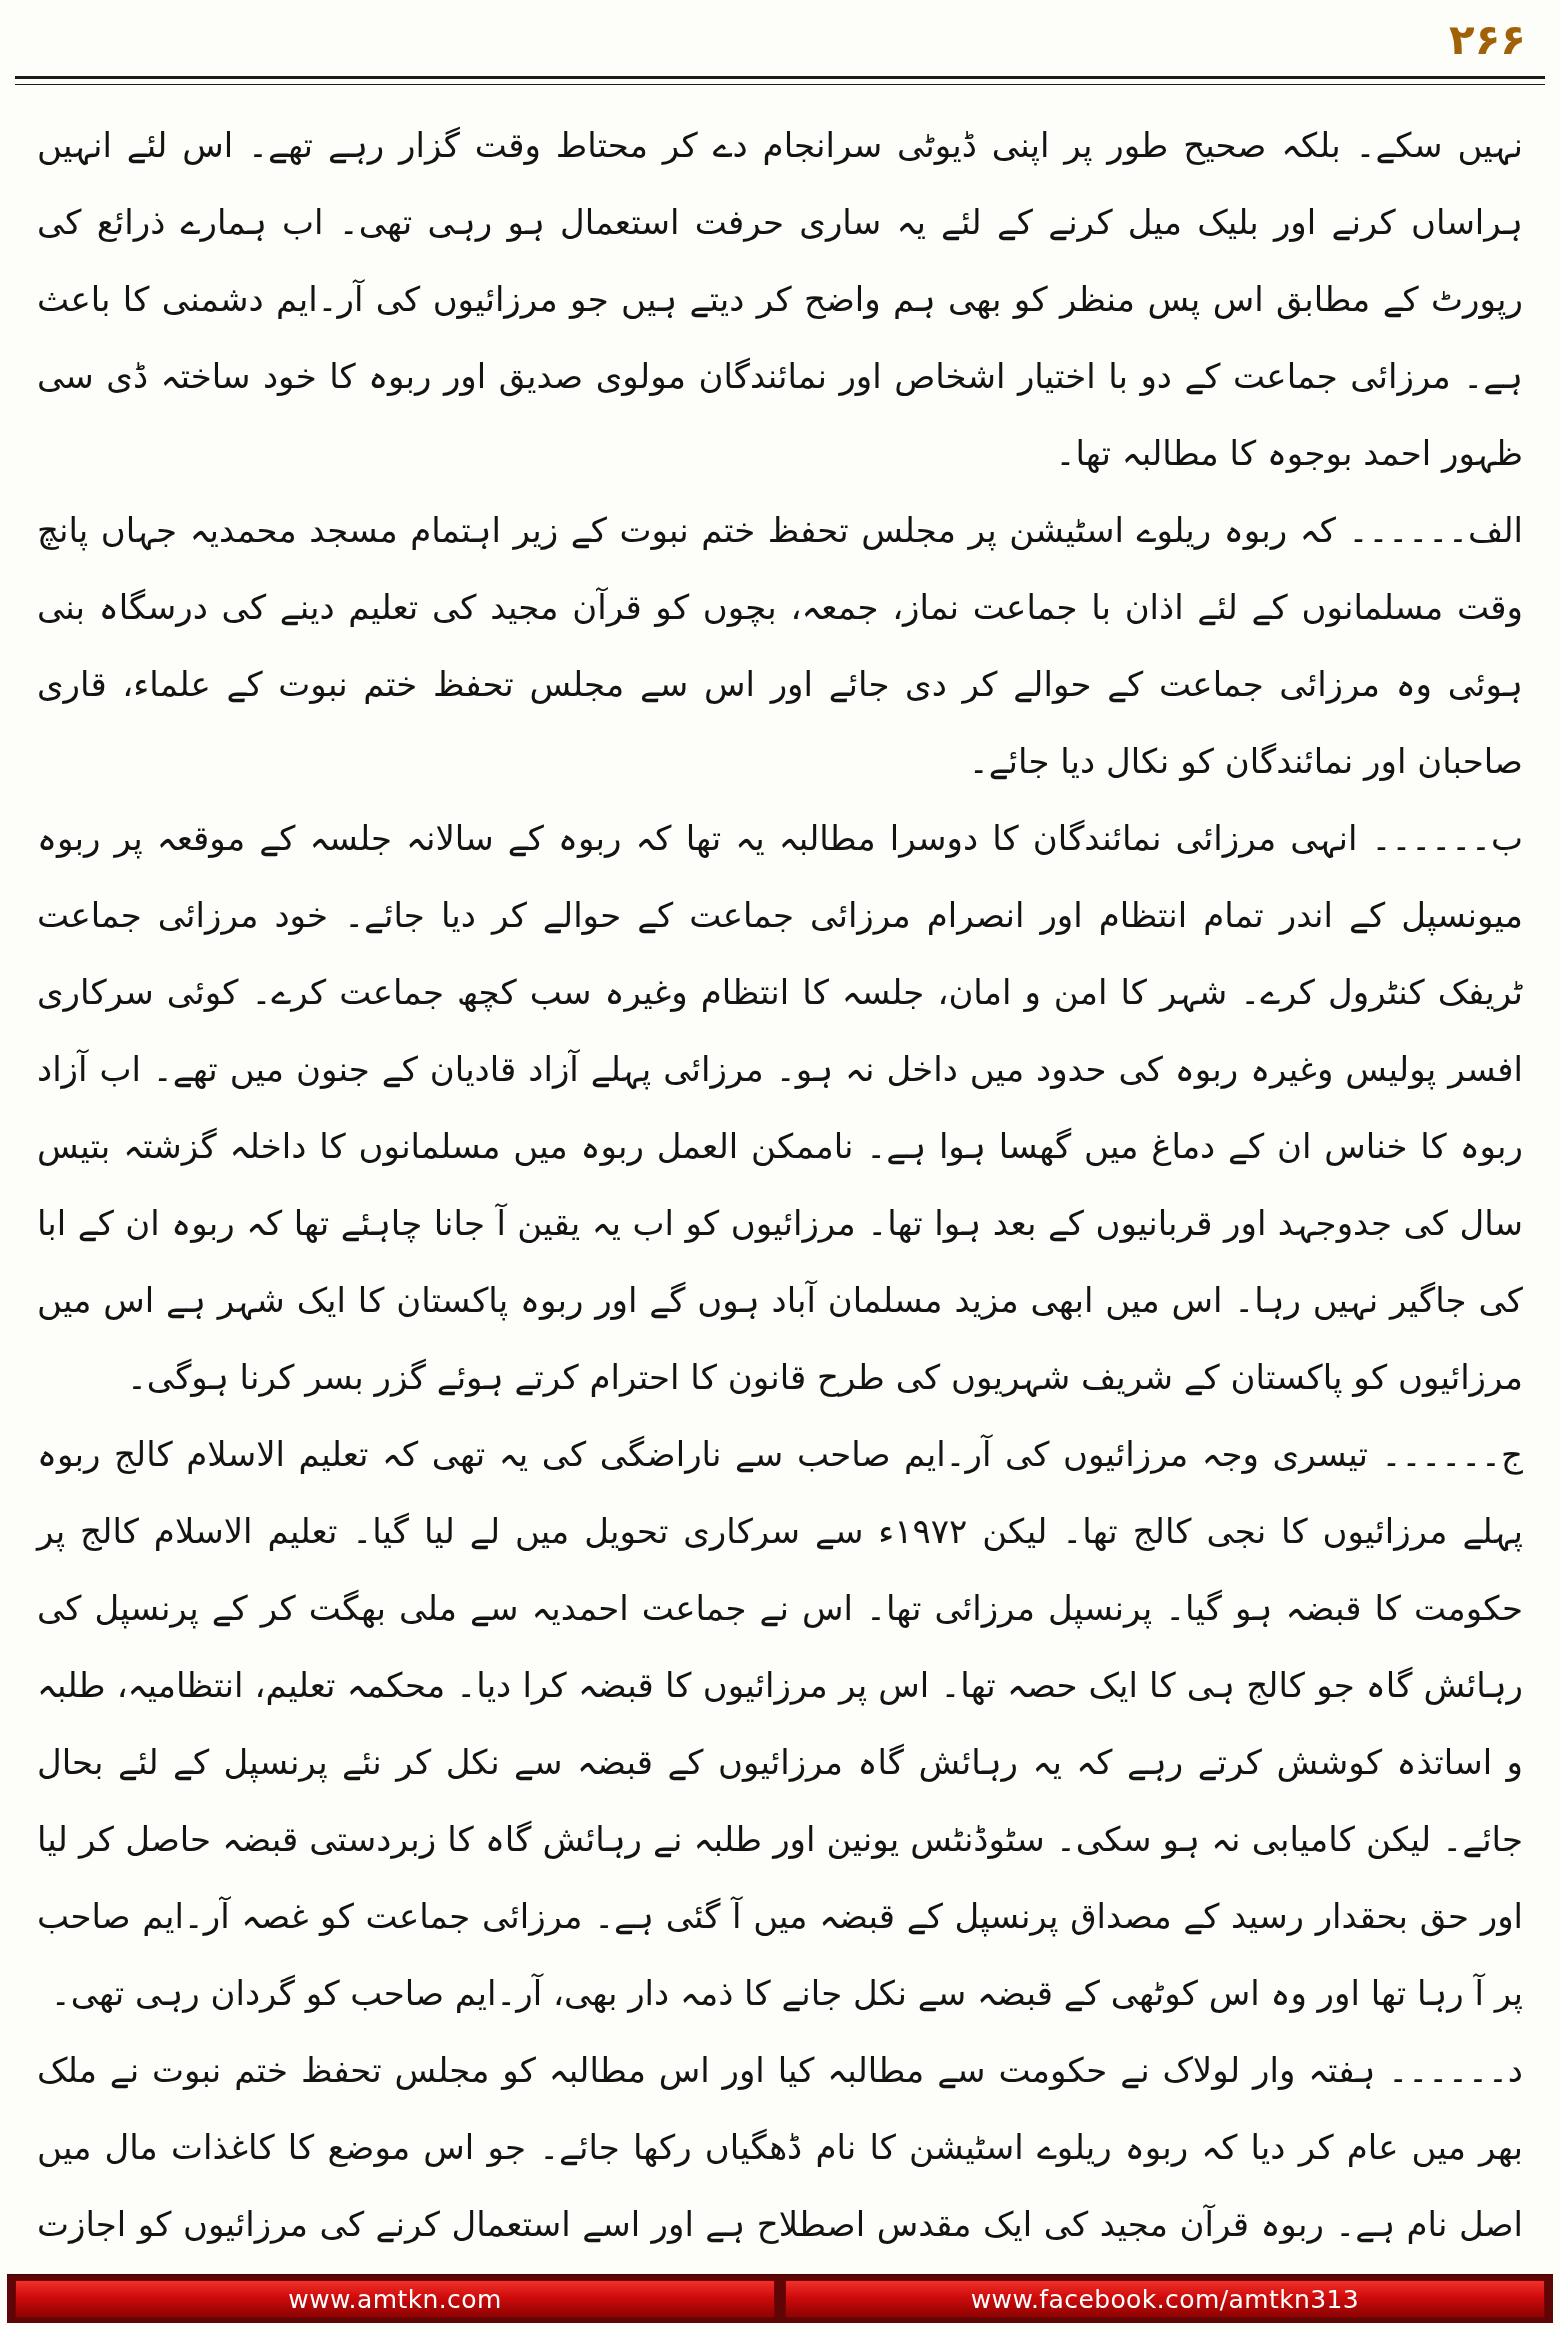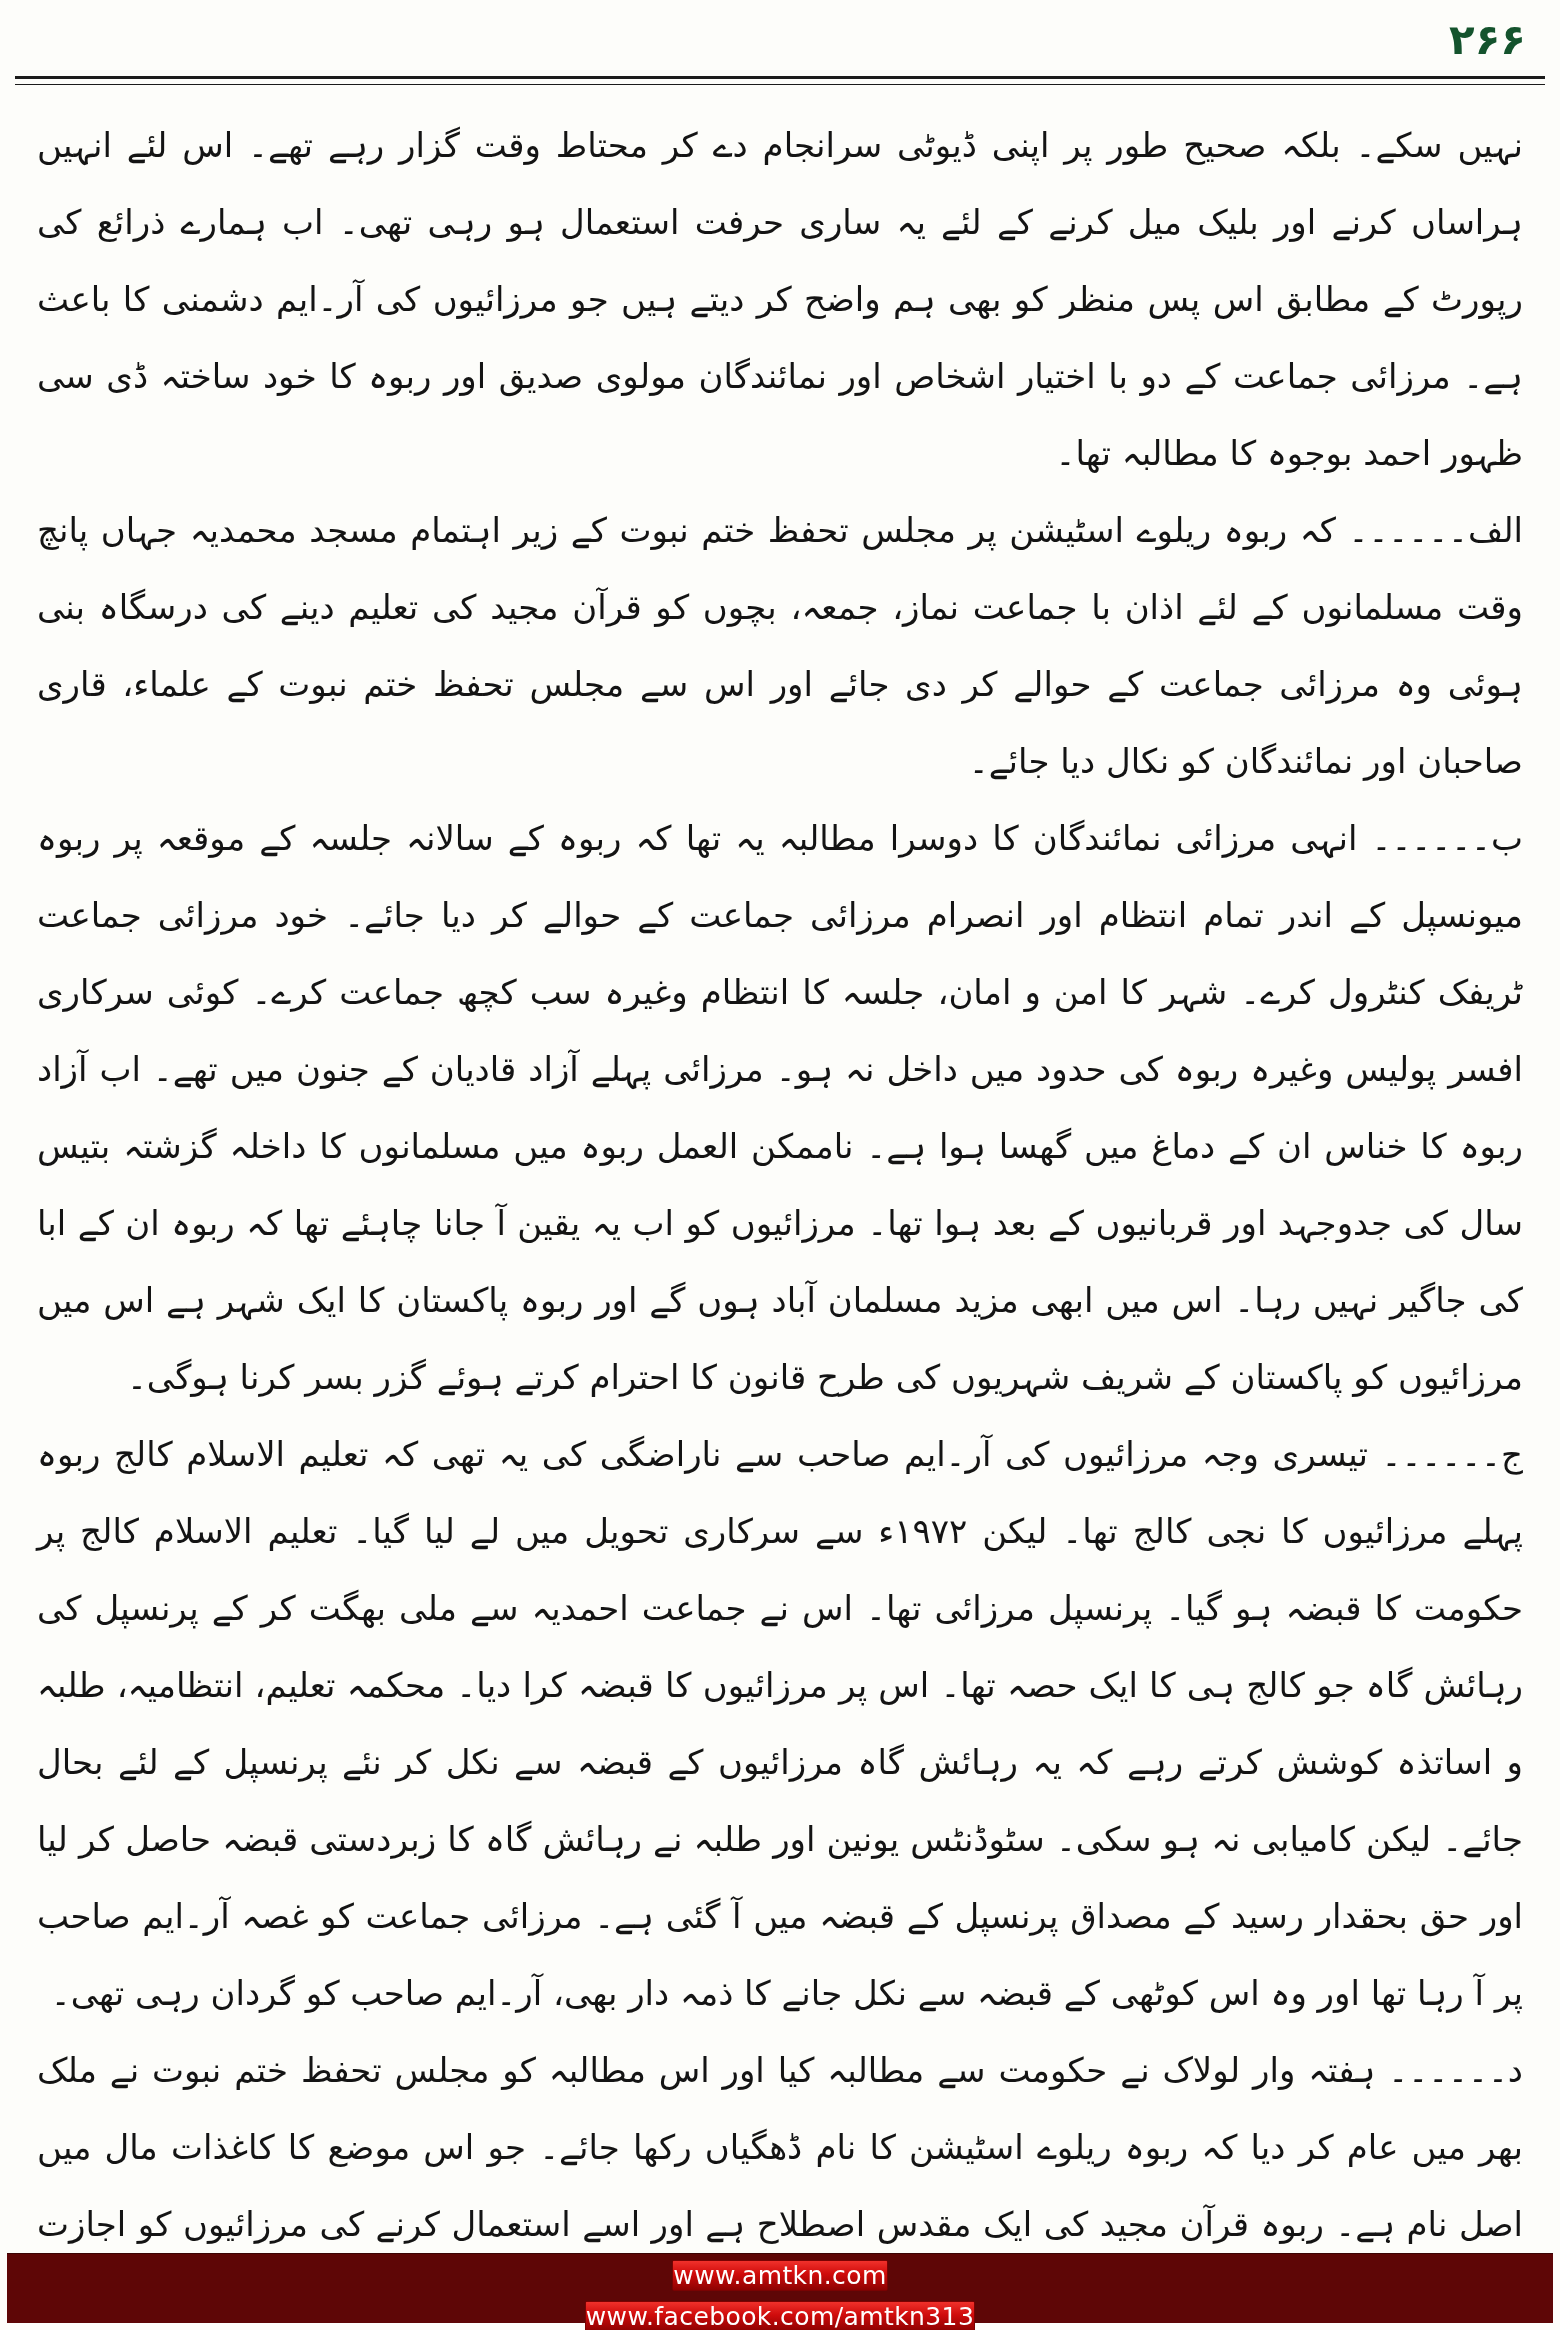--- a/index.html
+++ b/index.html
@@ -23,21 +23,21 @@
   }
   .header .side {
     font-size: 28px;
     font-weight: bold;
     color: #b30000;
     white-space: nowrap;
   }
   .header .pagenum {
     font-size: 42px;
     font-weight: bold;
-    color: #14532d;
+    color: #a16207;
   }
   .rule {
     margin: 6.7px 15px 22px 15px;
     height: 5px;
     border-top: 3.4px solid #1b1b1b;
     border-bottom: 1.7px solid #1b1b1b;
   }
   
   .body-text {
     direction: rtl;
@@ -48,30 +48,29 @@
     font-size: 34px;
     line-height: 77px;
     text-align: justify;
   }
   
   .footer {
     position: absolute;
     left: 6.7px;
     right: 6.7px;
     bottom: 6.7px;
-    height: 70px;
+    height: 49px;
     background: #5e0606;
     display: flex;
     direction: ltr;
     align-items: center;
     gap: 10px;
     padding: 5.9px 8.4px;
     box-sizing: border-box;
     border-top: 1.7px solid #3c0404;
-    flex-direction: column;
   }
   .footer-link {
     flex: 1;
     height: 100%;
     background: linear-gradient(#f0312b 0%, #cf0b0b 45%, #8d0202 100%);
     color: #ffffff;
     display: flex;
     align-items: center;
     justify-content: center;
     font-size: 25px;

